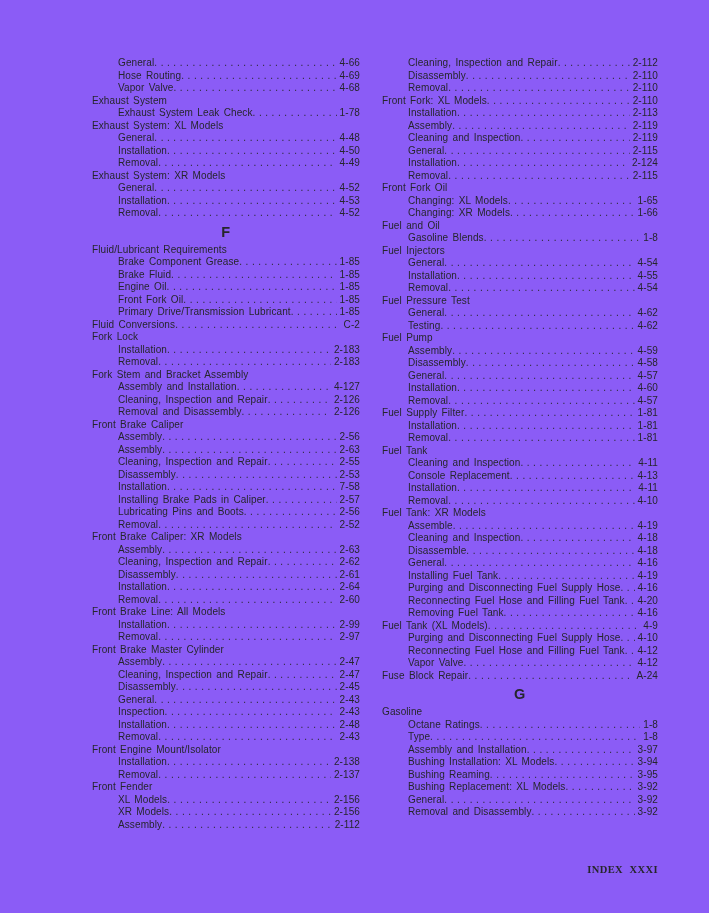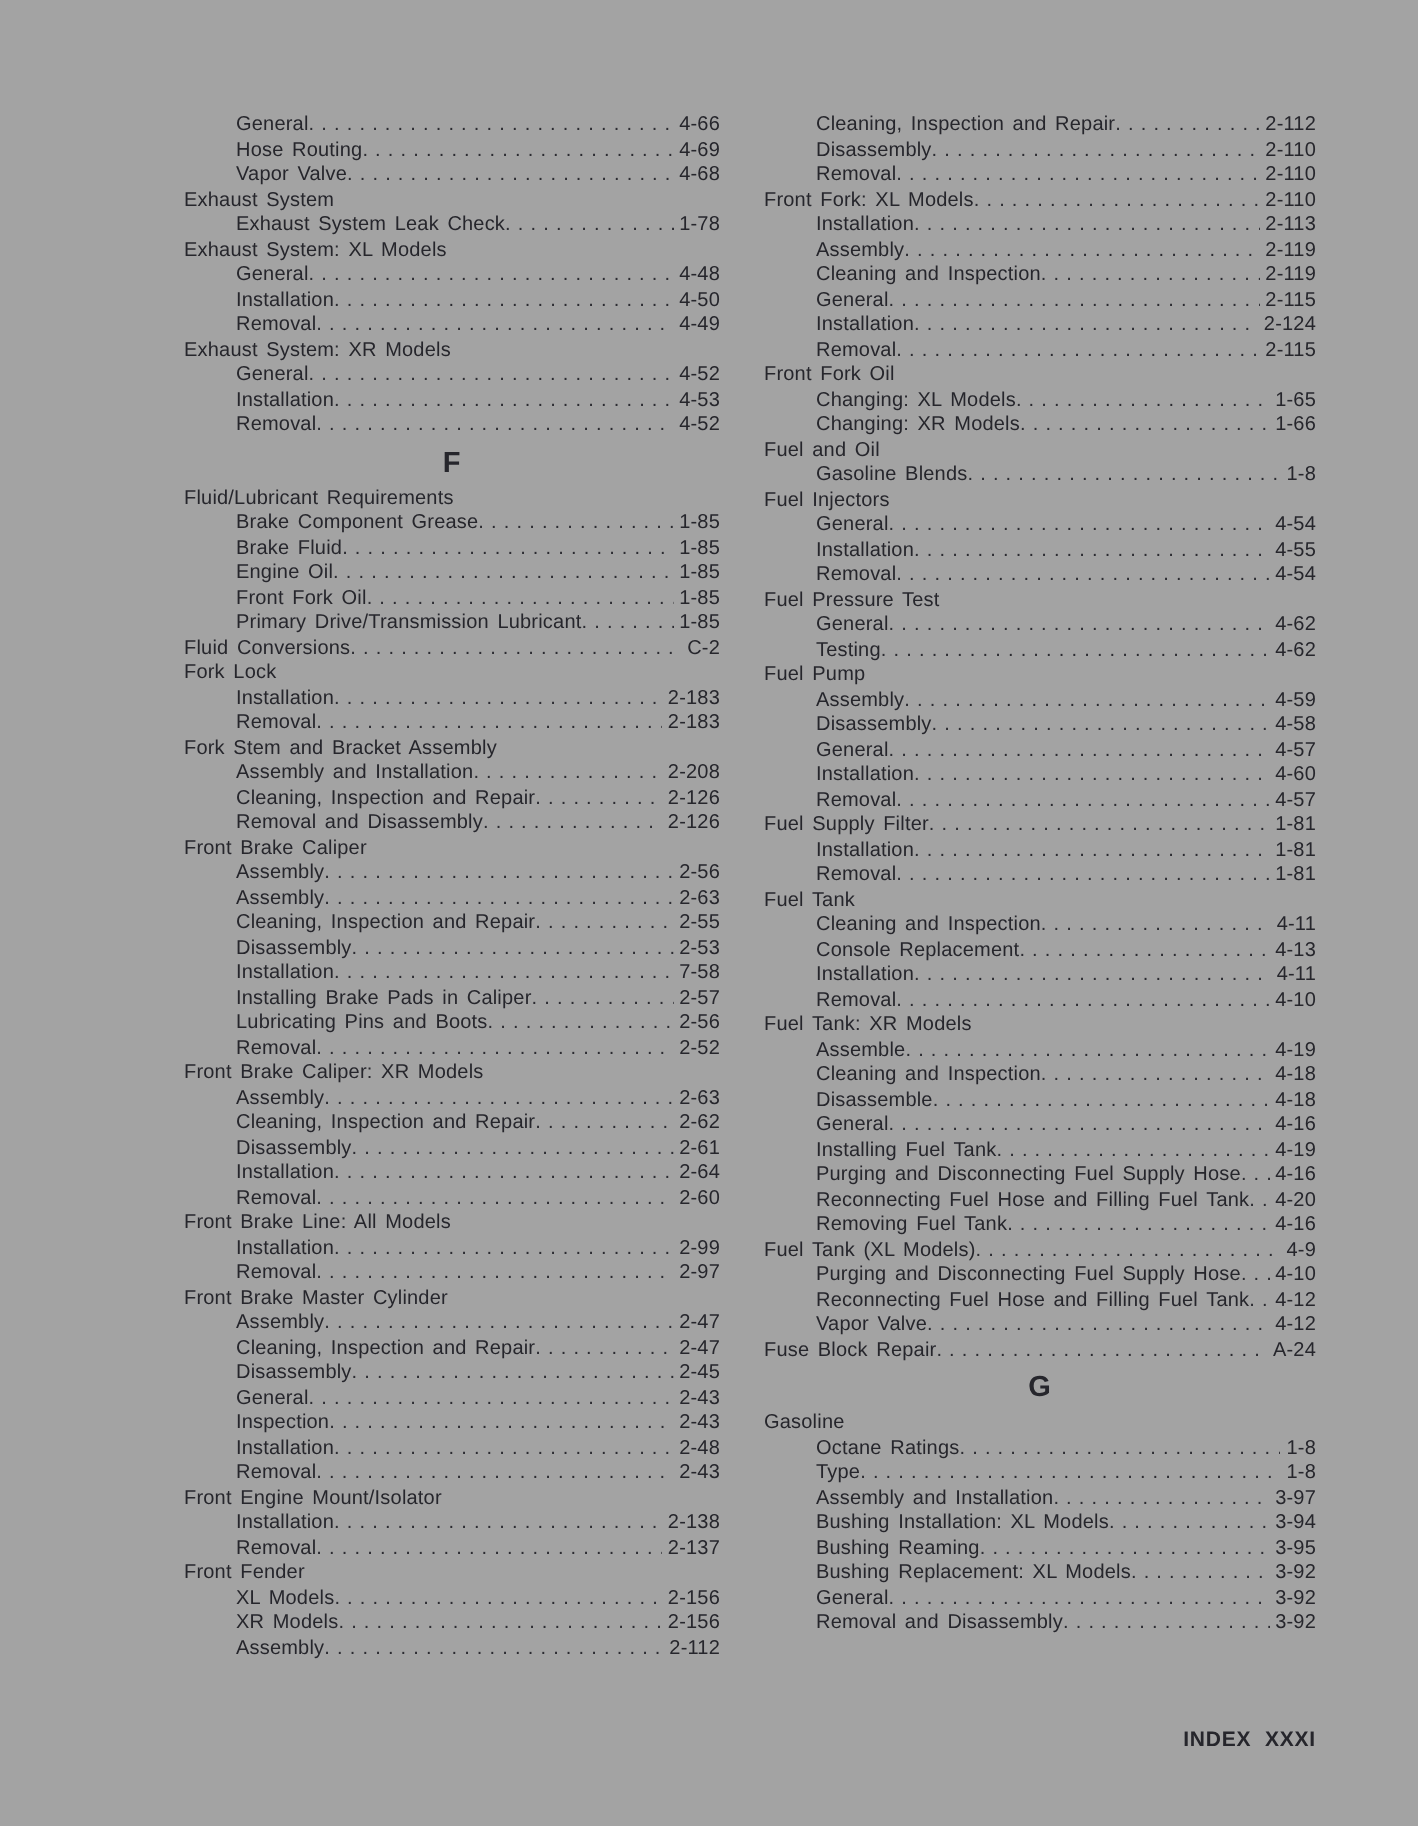--- a/index.html
+++ b/index.html
@@ -4,21 +4,21 @@
 <style>
   html, body {
     margin: 0;
     padding: 0;
     background: #e8e8e8;
   }
   .page {
     position: relative;
     width: 709px;
     height: 913px;
-    background: #a3a3a3;
+    background: #8b5cf6;
     font-family: "Liberation Sans", sans-serif;
     color: #26262c;
     overflow: hidden;
   }
   .index-column {
     position: absolute;
     top: 57px;
   }
   .index-column.left  { left: 92px;  width: 268px; }
   .index-column.right { left: 382px; width: 276px; }
@@ -56,20 +56,21 @@
   }
 
   .footer-label {
     position: absolute;
     top: 864px;
     right: 51px;
     font-size: 10.5px;
     font-weight: 700;
     letter-spacing: 0.4px;
     word-spacing: 3.5px;
+    font-family: Liberation Serif, serif;
   }
 </style>
 </head>
 <body>
 
 <div class="page">
   <div class="index-column left">
       <div class="index-row indent">
         <span class="entry-label">General</span>
         <span class="dot-leader">.&nbsp;.&nbsp;.&nbsp;.&nbsp;.&nbsp;.&nbsp;.&nbsp;.&nbsp;.&nbsp;.&nbsp;.&nbsp;.&nbsp;.&nbsp;.&nbsp;.&nbsp;.&nbsp;.&nbsp;.&nbsp;.&nbsp;.&nbsp;.&nbsp;.&nbsp;.&nbsp;.&nbsp;.&nbsp;.&nbsp;.&nbsp;.&nbsp;.&nbsp;.&nbsp;.&nbsp;.&nbsp;.&nbsp;.&nbsp;.&nbsp;.&nbsp;.&nbsp;.&nbsp;.&nbsp;.&nbsp;.&nbsp;.&nbsp;.&nbsp;.&nbsp;.&nbsp;.&nbsp;.&nbsp;.&nbsp;.&nbsp;.&nbsp;.&nbsp;.&nbsp;.&nbsp;.&nbsp;.&nbsp;.&nbsp;.&nbsp;.&nbsp;.&nbsp;.&nbsp;.&nbsp;.&nbsp;.&nbsp;.&nbsp;.&nbsp;.&nbsp;.&nbsp;.&nbsp;.&nbsp;.&nbsp;.&nbsp;.&nbsp;.&nbsp;.&nbsp;.&nbsp;.&nbsp;.&nbsp;.&nbsp;.&nbsp;.&nbsp;.&nbsp;.&nbsp;.&nbsp;.&nbsp;.&nbsp;.&nbsp;.&nbsp;.&nbsp;.&nbsp;.&nbsp;</span>
@@ -175,21 +176,21 @@
         <span class="entry-label">Removal</span>
         <span class="dot-leader">.&nbsp;.&nbsp;.&nbsp;.&nbsp;.&nbsp;.&nbsp;.&nbsp;.&nbsp;.&nbsp;.&nbsp;.&nbsp;.&nbsp;.&nbsp;.&nbsp;.&nbsp;.&nbsp;.&nbsp;.&nbsp;.&nbsp;.&nbsp;.&nbsp;.&nbsp;.&nbsp;.&nbsp;.&nbsp;.&nbsp;.&nbsp;.&nbsp;.&nbsp;.&nbsp;.&nbsp;.&nbsp;.&nbsp;.&nbsp;.&nbsp;.&nbsp;.&nbsp;.&nbsp;.&nbsp;.&nbsp;.&nbsp;.&nbsp;.&nbsp;.&nbsp;.&nbsp;.&nbsp;.&nbsp;.&nbsp;.&nbsp;.&nbsp;.&nbsp;.&nbsp;.&nbsp;.&nbsp;.&nbsp;.&nbsp;.&nbsp;.&nbsp;.&nbsp;.&nbsp;.&nbsp;.&nbsp;.&nbsp;.&nbsp;.&nbsp;.&nbsp;.&nbsp;.&nbsp;.&nbsp;.&nbsp;.&nbsp;.&nbsp;.&nbsp;.&nbsp;.&nbsp;.&nbsp;.&nbsp;.&nbsp;.&nbsp;.&nbsp;.&nbsp;.&nbsp;.&nbsp;.&nbsp;.&nbsp;.&nbsp;.&nbsp;.&nbsp;.&nbsp;.&nbsp;</span>
         <span class="page-number">2-183</span>
       </div>
       <div class="index-row">
         <span class="entry-label">Fork Stem and Bracket Assembly</span>
       </div>
       <div class="index-row indent">
         <span class="entry-label">Assembly and Installation</span>
         <span class="dot-leader">.&nbsp;.&nbsp;.&nbsp;.&nbsp;.&nbsp;.&nbsp;.&nbsp;.&nbsp;.&nbsp;.&nbsp;.&nbsp;.&nbsp;.&nbsp;.&nbsp;.&nbsp;.&nbsp;.&nbsp;.&nbsp;.&nbsp;.&nbsp;.&nbsp;.&nbsp;.&nbsp;.&nbsp;.&nbsp;.&nbsp;.&nbsp;.&nbsp;.&nbsp;.&nbsp;.&nbsp;.&nbsp;.&nbsp;.&nbsp;.&nbsp;.&nbsp;.&nbsp;.&nbsp;.&nbsp;.&nbsp;.&nbsp;.&nbsp;.&nbsp;.&nbsp;.&nbsp;.&nbsp;.&nbsp;.&nbsp;.&nbsp;.&nbsp;.&nbsp;.&nbsp;.&nbsp;.&nbsp;.&nbsp;.&nbsp;.&nbsp;.&nbsp;.&nbsp;.&nbsp;.&nbsp;.&nbsp;.&nbsp;.&nbsp;.&nbsp;.&nbsp;.&nbsp;.&nbsp;.&nbsp;.&nbsp;.&nbsp;.&nbsp;.&nbsp;.&nbsp;.&nbsp;.&nbsp;.&nbsp;.&nbsp;.&nbsp;.&nbsp;.&nbsp;.&nbsp;.&nbsp;.&nbsp;.&nbsp;.&nbsp;.&nbsp;.&nbsp;.&nbsp;.&nbsp;</span>
-        <span class="page-number">2-208</span>
+        <span class="page-number">4-127</span>
       </div>
       <div class="index-row indent">
         <span class="entry-label">Cleaning, Inspection and Repair</span>
         <span class="dot-leader">.&nbsp;.&nbsp;.&nbsp;.&nbsp;.&nbsp;.&nbsp;.&nbsp;.&nbsp;.&nbsp;.&nbsp;.&nbsp;.&nbsp;.&nbsp;.&nbsp;.&nbsp;.&nbsp;.&nbsp;.&nbsp;.&nbsp;.&nbsp;.&nbsp;.&nbsp;.&nbsp;.&nbsp;.&nbsp;.&nbsp;.&nbsp;.&nbsp;.&nbsp;.&nbsp;.&nbsp;.&nbsp;.&nbsp;.&nbsp;.&nbsp;.&nbsp;.&nbsp;.&nbsp;.&nbsp;.&nbsp;.&nbsp;.&nbsp;.&nbsp;.&nbsp;.&nbsp;.&nbsp;.&nbsp;.&nbsp;.&nbsp;.&nbsp;.&nbsp;.&nbsp;.&nbsp;.&nbsp;.&nbsp;.&nbsp;.&nbsp;.&nbsp;.&nbsp;.&nbsp;.&nbsp;.&nbsp;.&nbsp;.&nbsp;.&nbsp;.&nbsp;.&nbsp;.&nbsp;.&nbsp;.&nbsp;.&nbsp;.&nbsp;.&nbsp;.&nbsp;.&nbsp;.&nbsp;.&nbsp;.&nbsp;.&nbsp;.&nbsp;.&nbsp;.&nbsp;.&nbsp;.&nbsp;.&nbsp;.&nbsp;.&nbsp;.&nbsp;.&nbsp;.&nbsp;</span>
         <span class="page-number">2-126</span>
       </div>
       <div class="index-row indent">
         <span class="entry-label">Removal and Disassembly</span>
         <span class="dot-leader">.&nbsp;.&nbsp;.&nbsp;.&nbsp;.&nbsp;.&nbsp;.&nbsp;.&nbsp;.&nbsp;.&nbsp;.&nbsp;.&nbsp;.&nbsp;.&nbsp;.&nbsp;.&nbsp;.&nbsp;.&nbsp;.&nbsp;.&nbsp;.&nbsp;.&nbsp;.&nbsp;.&nbsp;.&nbsp;.&nbsp;.&nbsp;.&nbsp;.&nbsp;.&nbsp;.&nbsp;.&nbsp;.&nbsp;.&nbsp;.&nbsp;.&nbsp;.&nbsp;.&nbsp;.&nbsp;.&nbsp;.&nbsp;.&nbsp;.&nbsp;.&nbsp;.&nbsp;.&nbsp;.&nbsp;.&nbsp;.&nbsp;.&nbsp;.&nbsp;.&nbsp;.&nbsp;.&nbsp;.&nbsp;.&nbsp;.&nbsp;.&nbsp;.&nbsp;.&nbsp;.&nbsp;.&nbsp;.&nbsp;.&nbsp;.&nbsp;.&nbsp;.&nbsp;.&nbsp;.&nbsp;.&nbsp;.&nbsp;.&nbsp;.&nbsp;.&nbsp;.&nbsp;.&nbsp;.&nbsp;.&nbsp;.&nbsp;.&nbsp;.&nbsp;.&nbsp;.&nbsp;.&nbsp;.&nbsp;.&nbsp;.&nbsp;.&nbsp;.&nbsp;.&nbsp;</span>
         <span class="page-number">2-126</span>

